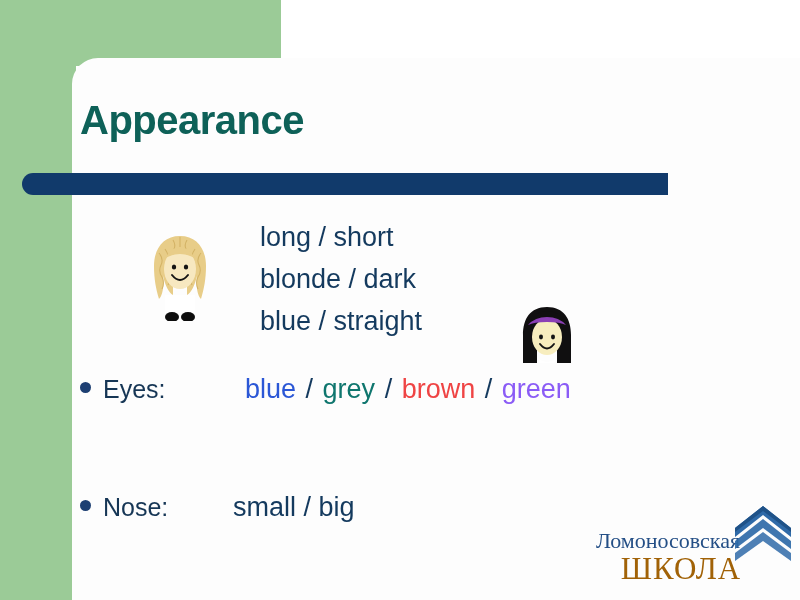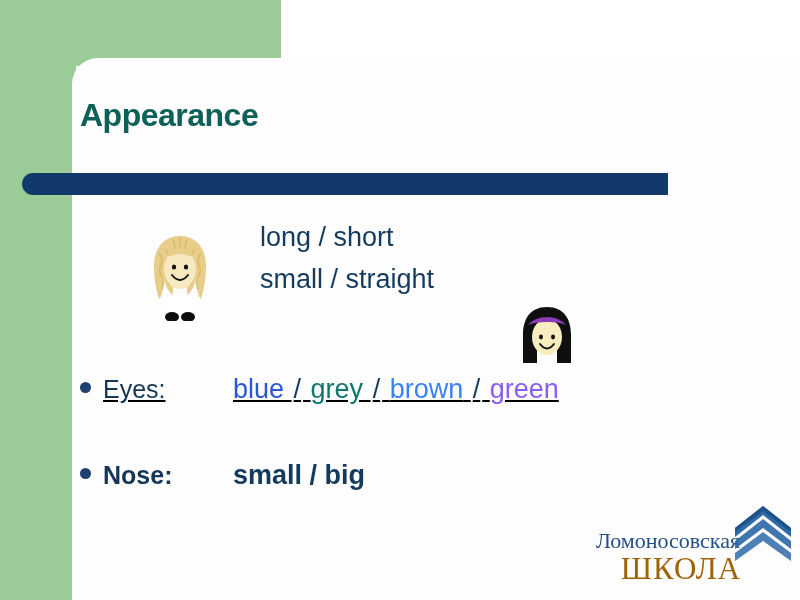--- a/index.html
+++ b/index.html
@@ -52,21 +52,21 @@
     background: #113a6b;
     border-top-left-radius: 11px;
     border-bottom-left-radius: 11px;
   }
 
   
   .slide-title {
     position: absolute;
     left: 80px;
     top: 98px;
-    font-size: 32px;
+    font-size: 40px;
     font-weight: bold;
     color: #0e6158;
     letter-spacing: -0.5px;
     line-height: 1.1;
     white-space: nowrap;
   }
 
   
   .hair-lines {
     position: absolute;
@@ -78,22 +78,22 @@
     white-space: nowrap;
     margin-left: 28px;
   }
 
   .bullet-row {
     position: absolute;
     display: flex;
     align-items: baseline;
     white-space: nowrap;
   }
-  .bullet-row.eyes { left: 80px; top: 374px; text-decoration: underline; }
-  .bullet-row.nose { left: 80px; top: 460px; font-weight: bold; }
+  .bullet-row.eyes { left: 80px; top: 374px; }
+  .bullet-row.nose { left: 80px; top: 492px; }
 
   .bullet-dot {
     width: 11px;
     height: 11px;
     border-radius: 50%;
     background: #1d3f72;
     display: inline-block;
     margin-right: 12px;
     position: relative;
     top: -5px;
@@ -103,23 +103,23 @@
     font-size: 25px;
     color: #163655;
     width: 130px;
     flex: 0 0 auto;
   }
   .bullet-values {
     font-size: 27px;
     color: #143a5e;
   }
   .bullet-values .sep { color: #143a5e; padding: 0 2px; }
-  .c-blue  { color: #2b57d6; }
+  .c-blue  { color: #2b57d6; margin-left: 12px; }
   .c-grey  { color: #0f766e; }
-  .c-brown { color: #3b82f6; }
+  .c-brown { color: #ef4444; }
   .c-green { color: #8b5cf6; }
 
   
   .girl-blonde {
     position: absolute;
     left: 147px;
     top: 233px;
     width: 66px;
     height: 88px;
   }
@@ -178,21 +178,22 @@
 
   <div class="green-left-band"></div>
   <div class="green-top-block"></div>
   <div class="white-card"></div>
   <div class="blue-rule"></div>
 
   <div class="slide-title">Appearance</div>
 
   <div class="hair-lines">
     <div>long / short</div>
-    <div> small / straight</div>
+    <div>blonde / dark</div>
+    <div> blue / straight</div>
   </div>
 
   <div class="girl-blonde">
     <svg viewBox="0 0 66 88" width="66" height="88" xmlns="http://www.w3.org/2000/svg">
 
       <path d="M18 62 L18 88 L48 88 L48 62 Z" fill="#ffffff"></path>
       <ellipse cx="25" cy="84" rx="7" ry="5" fill="#0d0d0d"></ellipse>
       <ellipse cx="41" cy="84" rx="7" ry="5" fill="#0d0d0d"></ellipse>
 
       <path d="M33 3 C16 3 7 16 7 33 C7 46 9 56 12 66 C16 62 17 52 16 43 C18 52 22 60 26 62 L26 24 L40 24 L40 62 C44 60 48 52 50 43 C49 52 50 62 54 66 C57 56 59 46 59 33 C59 16 50 3 33 3 Z" fill="#e8cd88"></path>

